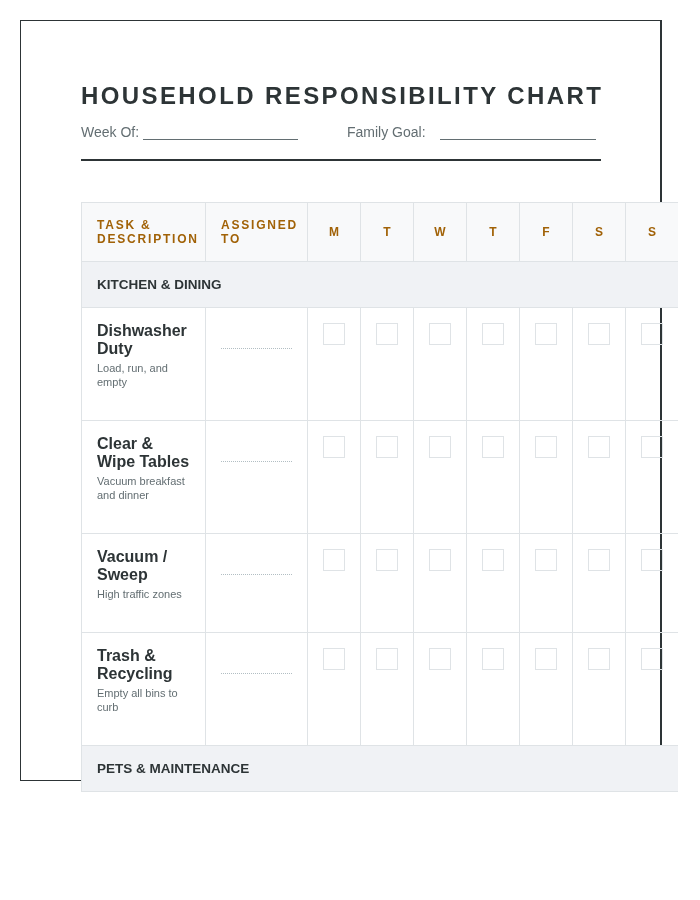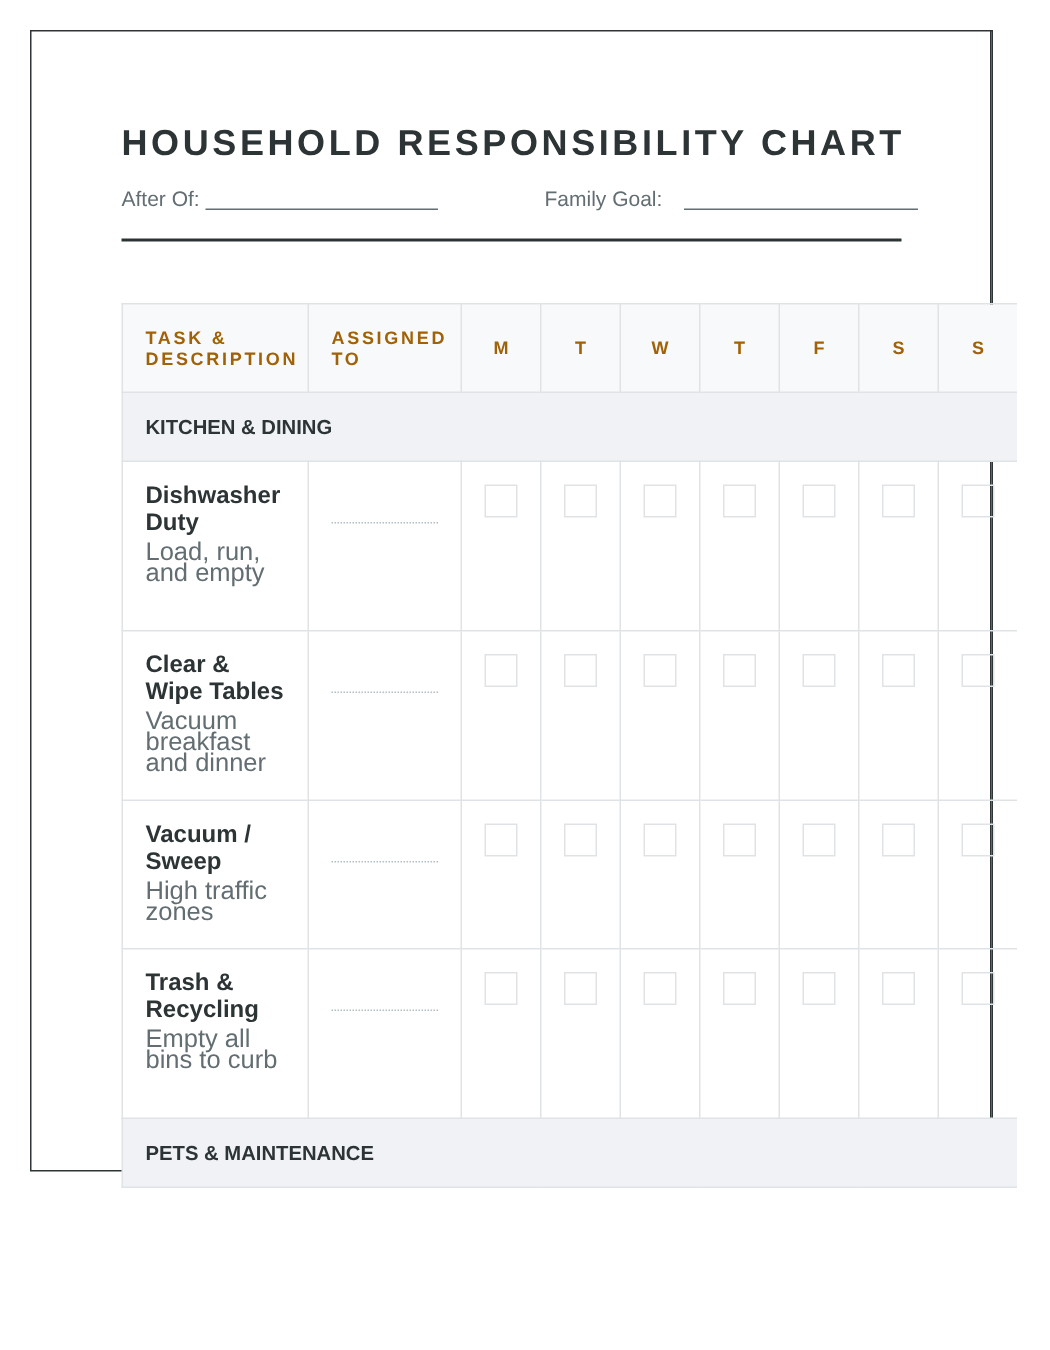--- a/index.html
+++ b/index.html
@@ -69,21 +69,21 @@
       white-space: nowrap;
     }
     .meta-field .line {
       display: inline-block;
       border-bottom: 1px solid #636e72;
       height: 14px;
       margin-left: 4px;
     }
     .meta-week { left: 0; }
     .meta-week .line { width: 155px; }
-    .meta-goal { left: 282px; gap: 10px; }
+    .meta-goal { left: 266px; gap: 10px; }
     .meta-goal .line { width: 156px; }
     .divider {
       position: absolute;
       left: 0;
       top: 159px;
       width: 520px;
       height: 2px;
       background: #2d3436;
     }
     table.chart {
@@ -139,21 +139,21 @@
     .task-cell {
       padding: 14px 10px 0 15px !important;
     }
     .task-name {
       font-size: 16px;
       font-weight: bold;
       line-height: 18px;
       color: #2d3436;
     }
     .task-desc {
-      font-size: 17px;
+      font-size: 11px;
       line-height: 14px;
       color: #636e72;
       margin-top: 3px;
     }
     .assign-cell {
       position: relative;
     }
     .assign-line {
       position: absolute;
       left: 15px;
@@ -177,21 +177,21 @@
 </head>
 <body>
 
 <div class="viewport">
   <div class="page"></div>
 
   <div class="content">
     <div class="title">HOUSEHOLD RESPONSIBILITY CHART</div>
     <div class="meta-row">
       <div class="meta-field meta-week">
-        <span>After Of:</span>
+        <span>Week Of:</span>
         <span class="line"></span>
       </div>
       <div class="meta-field meta-goal">
         <span>Family Goal:</span>
         <span class="line"></span>
       </div>
     </div>
     <div class="divider"></div>
   </div>
 

